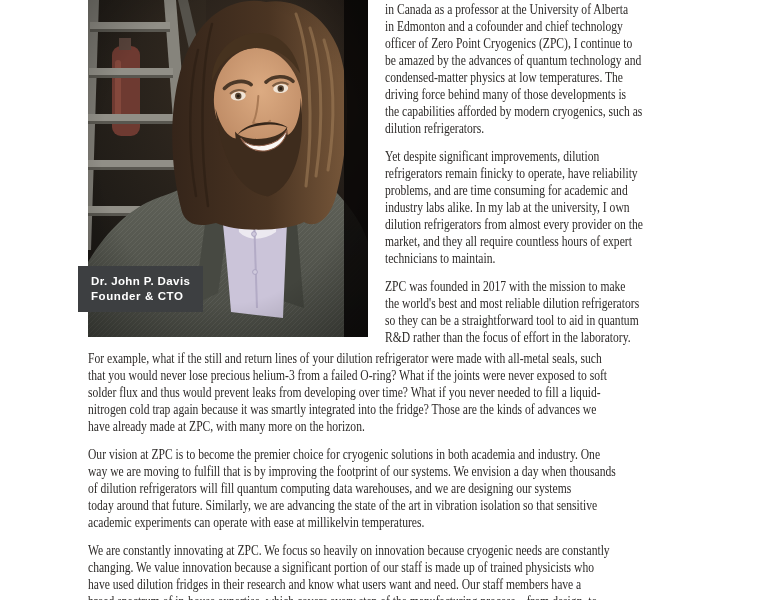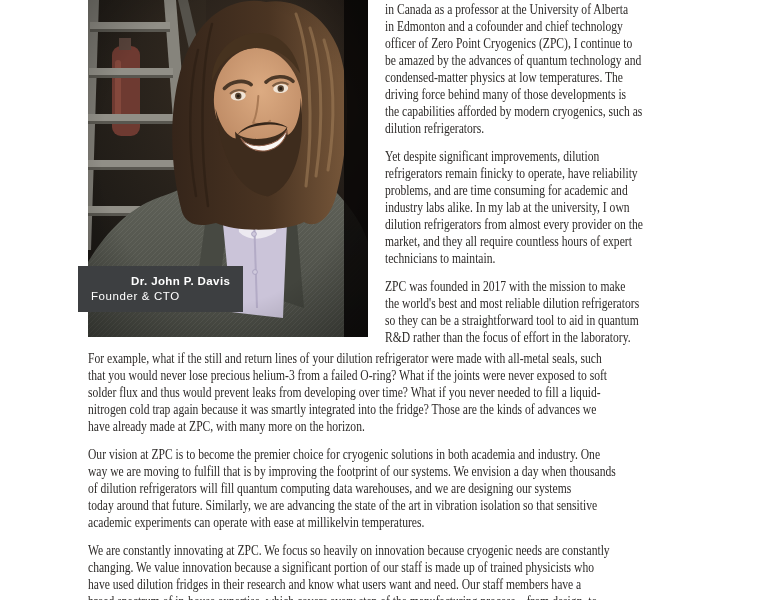--- a/index.html
+++ b/index.html
@@ -17,24 +17,24 @@
   }
   .photo-wrap svg{display:block;width:280px;height:337px;}
   
   .caption{
     position:absolute;left:78px;top:266px;
     padding:8px 13px 8px 13px;
     font-family:"Liberation Sans", sans-serif;
     line-height:15px;
   }
   .caption-name{
-    font-size:11.5px;font-weight:bold;letter-spacing:.4px;margin-left:40px;
+    font-size:11.5px;font-weight:bold;letter-spacing:.4px;
   }
   .caption-title{
-    font-size:11.5px;font-weight:normal;letter-spacing:.6px;
+    font-size:11.5px;font-weight:bold;letter-spacing:.6px;
   }
   
   .serifcol{
     position:absolute;
     font-size:14px;line-height:17px;
     transform:scaleX(0.828);
     transform-origin:0 0;
   }
   .col-right{left:385px;top:1px;width:372px;}
   .col-full{left:88px;top:350px;width:728px;}

